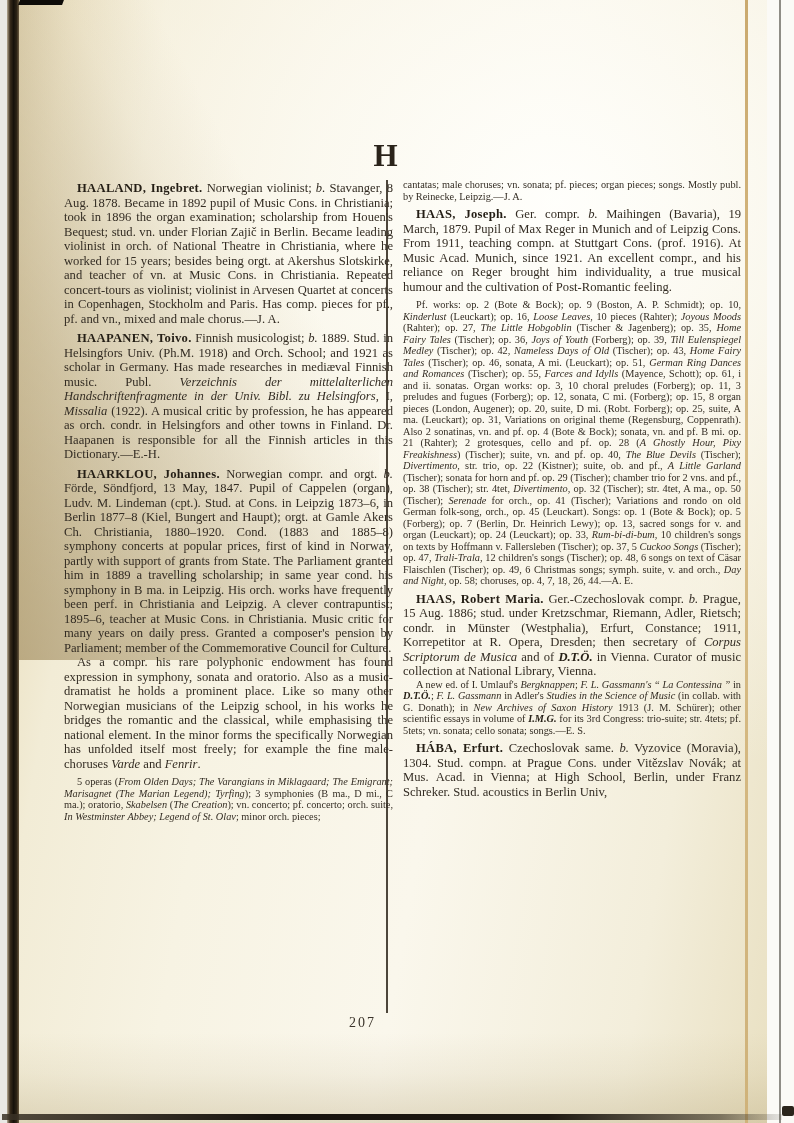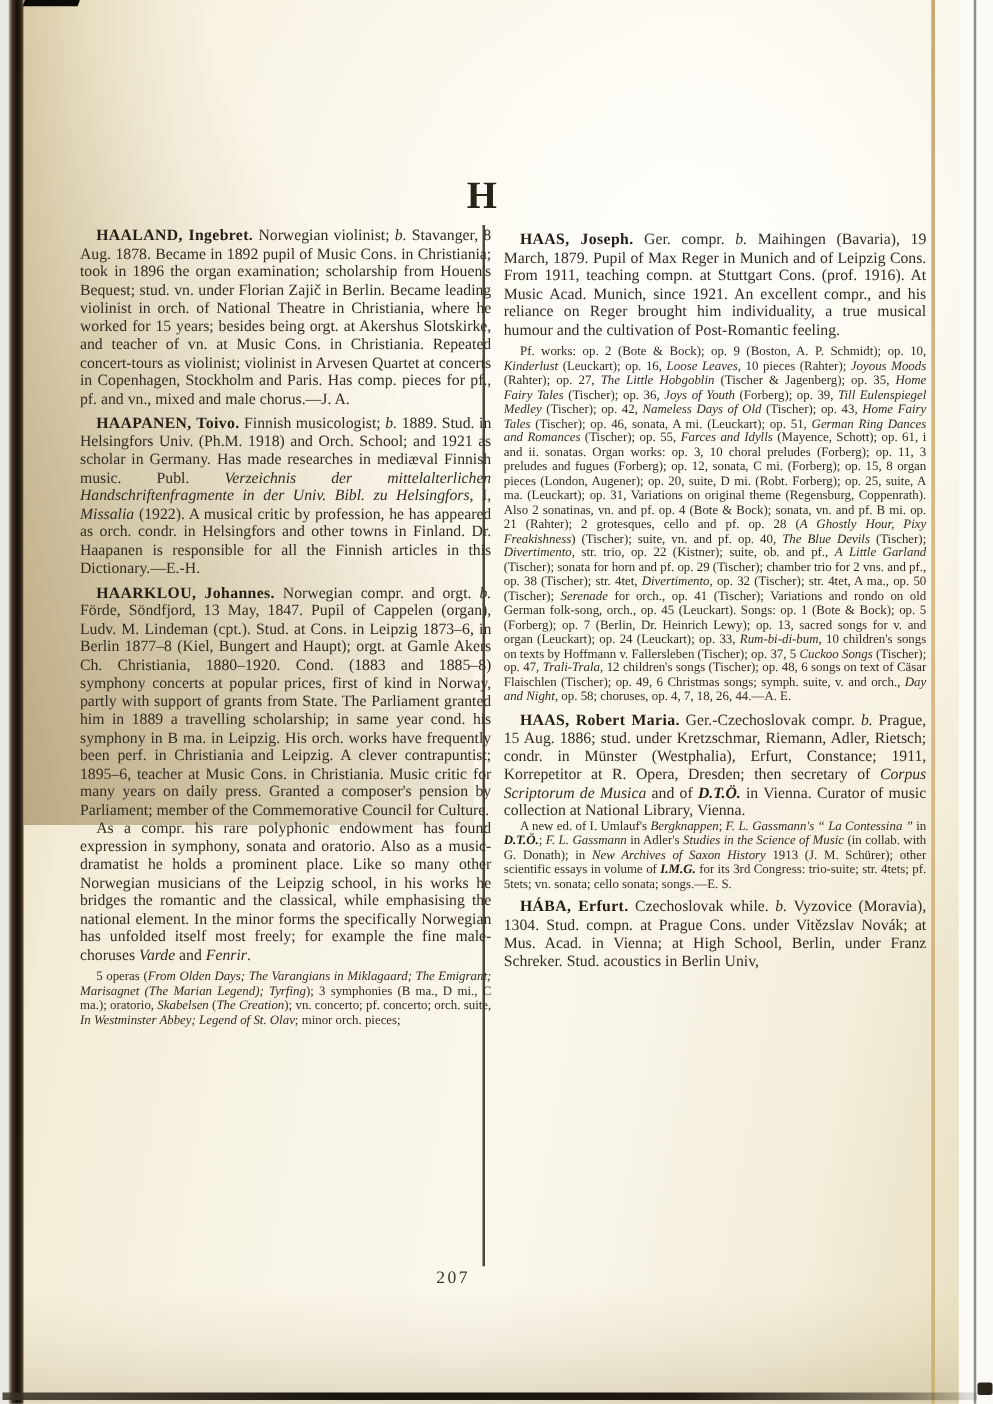--- a/index.html
+++ b/index.html
@@ -92,25 +92,26 @@
 
     <div class="col col-left">
       <p class="para main indent"><span class="sg-b">HAALAND, Ingebret.</span><span class="sg-n">  Norwegian violinist; </span><span class="sg-i">b.</span><span class="sg-n"> Stavanger, 8 Aug. 1878.  Became in 1892 pupil of Music Cons. in Christiania; took in 1896 the organ examination; scholarship from Houen's Bequest; stud. vn. under Florian Zajič in Berlin. Became leading violinist in orch. of National Theatre in Christiania, where he worked for 15 years; besides being orgt. at Akershus Slotskirke, and teacher of vn. at Music Cons. in Christiania.  Repeated concert-tours as violinist; violinist in Arvesen Quartet at concerts in Copenhagen, Stockholm and Paris.  Has comp. pieces for pf., pf. and vn., mixed and male chorus.—J. A.</span></p>
       <p class="para main indent gap"><span class="sg-b">HAAPANEN, Toivo.</span><span class="sg-n">  Finnish musicologist; </span><span class="sg-i">b.</span><span class="sg-n"> 1889.  Stud. in Helsingfors Univ. (Ph.M. 1918) and Orch. School;  and 1921 as scholar in Germany.  Has made researches in mediæval Finnish music.  Publ. </span><span class="sg-i">Verzeichnis der mittelalterlichen Handschriftenfragmente in der Univ. Bibl. zu Helsingfors</span><span class="sg-n">, I, </span><span class="sg-i">Missalia</span><span class="sg-n"> (1922).  A musical critic by profession, he has appeared as orch. condr. in Helsingfors and other towns in Finland.  Dr. Haapanen is responsible for all the Finnish articles in this Dictionary.—E.-H.</span></p>
       <p class="para main indent gap"><span class="sg-b">HAARKLOU, Johannes.</span><span class="sg-n">  Norwegian compr. and orgt. </span><span class="sg-i">b.</span><span class="sg-n"> Förde, Söndfjord, 13 May, 1847. Pupil of Cappelen (organ), Ludv. M. Lindeman (cpt.).  Stud. at Cons. in Leipzig 1873–6, in Berlin 1877–8 (Kiel, Bungert and Haupt);  orgt. at Gamle Akers Ch. Christiania, 1880–1920.  Cond. (1883 and 1885–8) symphony concerts at popular prices, first of kind in Norway, partly with support of grants from State.  The Parliament granted him in 1889 a travelling scholarship; in same year cond. his symphony in B ma. in Leipzig.  His orch. works have frequently been perf. in Christiania and Leipzig.  A clever contrapuntist;  1895–6, teacher at Music Cons. in Christiania.  Music critic for many years on daily press.  Granted a composer's pension by Parliament;  member of the Commemorative Council for Culture.</span></p>
       <p class="para main indent"><span class="sg-n">As a compr. his rare polyphonic endowment has found expression in symphony, sonata and oratorio.  Also as a music-dramatist he holds a prominent place.  Like so many other Norwegian musicians of the Leipzig school, in his works he bridges the romantic and the classical, while emphasising the national element.  In the minor forms the specifically Norwegian has unfolded itself most freely;  for example the fine male-choruses </span><span class="sg-i">Varde</span><span class="sg-n"> and </span><span class="sg-i">Fenrir</span><span class="sg-n">.</span></p>
       <p class="para small indent gap"><span class="sg-n">5 operas (</span><span class="sg-i">From Olden Days;  The Varangians in Miklagaard;  The Emigrant;  Marisagnet (The Marian Legend);  Tyrfing</span><span class="sg-n">);  3 symphonies (B ma., D mi., C ma.);  oratorio, </span><span class="sg-i">Skabelsen</span><span class="sg-n"> (</span><span class="sg-i">The Creation</span><span class="sg-n">);  vn. concerto;  pf. concerto;  orch. suite, </span><span class="sg-i">In Westminster Abbey;  Legend of St. Olav</span><span class="sg-n">;  minor orch. pieces;</span></p>
     </div>
 
     <div class="col col-right">
+      <p class="para small"><span class="sg-n">cantatas;  male choruses;  vn. sonata;  pf. pieces; organ pieces;  songs.  Mostly publ. by Reinecke, Leipzig.—J. A.</span></p>
       <p class="para main indent gap"><span class="sg-b">HAAS, Joseph.</span><span class="sg-n">  Ger. compr. </span><span class="sg-i">b.</span><span class="sg-n"> Maihingen (Bavaria), 19 March, 1879.  Pupil of Max Reger in Munich and of Leipzig Cons.  From 1911, teaching compn. at Stuttgart Cons. (prof. 1916).  At Music Acad. Munich, since 1921.  An excellent compr., and his reliance on Reger brought him individuality, a true musical humour and the cultivation of Post-Romantic feeling.</span></p>
       <p class="para small indent gap"><span class="sg-n">Pf. works:  op. 2 (Bote &amp; Bock);  op. 9 (Boston, A. P. Schmidt);  op. 10, </span><span class="sg-i">Kinderlust</span><span class="sg-n"> (Leuckart); op. 16, </span><span class="sg-i">Loose Leaves</span><span class="sg-n">, 10 pieces (Rahter);  </span><span class="sg-i">Joyous Moods</span><span class="sg-n"> (Rahter);  op. 27, </span><span class="sg-i">The Little Hobgoblin</span><span class="sg-n"> (Tischer &amp; Jagenberg);  op. 35, </span><span class="sg-i">Home Fairy Tales</span><span class="sg-n"> (Tischer); op. 36, </span><span class="sg-i">Joys of Youth</span><span class="sg-n"> (Forberg);  op. 39, </span><span class="sg-i">Till Eulenspiegel Medley</span><span class="sg-n"> (Tischer);  op. 42, </span><span class="sg-i">Nameless Days of Old</span><span class="sg-n"> (Tischer);  op. 43, </span><span class="sg-i">Home Fairy Tales</span><span class="sg-n"> (Tischer); op. 46, sonata, A mi. (Leuckart);  op. 51, </span><span class="sg-i">German Ring Dances and Romances</span><span class="sg-n"> (Tischer);  op. 55, </span><span class="sg-i">Farces and Idylls</span><span class="sg-n"> (Mayence, Schott);  op. 61, i and ii. sonatas.  Organ works:  op. 3, 10 choral preludes (Forberg);  op. 11, 3 preludes and fugues (Forberg);  op. 12, sonata, C mi. (Forberg);  op. 15, 8 organ pieces (London, Augener);  op. 20, suite, D mi. (Robt. Forberg);  op. 25, suite, A ma. (Leuckart);  op. 31, Variations on original theme (Regensburg, Coppenrath).  Also 2 sonatinas, vn. and pf. op. 4 (Bote &amp; Bock);  sonata, vn. and pf. B mi. op. 21 (Rahter);  2 grotesques, cello and pf. op. 28 (</span><span class="sg-i">A Ghostly Hour, Pixy Freakishness</span><span class="sg-n">) (Tischer);  suite, vn. and pf. op. 40, </span><span class="sg-i">The Blue Devils</span><span class="sg-n"> (Tischer);  </span><span class="sg-i">Divertimento</span><span class="sg-n">, str. trio, op. 22 (Kistner); suite, ob. and pf., </span><span class="sg-i">A Little Garland</span><span class="sg-n"> (Tischer);  sonata for horn and pf. op. 29 (Tischer);  chamber trio for 2 vns. and pf., op. 38 (Tischer);  str. 4tet, </span><span class="sg-i">Divertimento</span><span class="sg-n">, op. 32 (Tischer);  str. 4tet, A ma., op. 50 (Tischer);  </span><span class="sg-i">Serenade</span><span class="sg-n"> for orch., op. 41 (Tischer);  Variations and rondo on old German folk-song, orch., op. 45 (Leuckart).  Songs:  op. 1 (Bote &amp; Bock); op. 5 (Forberg);  op. 7 (Berlin, Dr. Heinrich Lewy); op. 13, sacred songs for v. and organ (Leuckart); op. 24 (Leuckart);  op. 33, </span><span class="sg-i">Rum-bi-di-bum</span><span class="sg-n">, 10 children's songs on texts by Hoffmann v. Fallersleben (Tischer);  op. 37, 5 </span><span class="sg-i">Cuckoo Songs</span><span class="sg-n"> (Tischer);  op. 47, </span><span class="sg-i">Trali-Trala</span><span class="sg-n">, 12 children's songs (Tischer);  op. 48, 6 songs on text of Cäsar Flaischlen (Tischer);  op. 49, 6 Christmas songs;  symph. suite, v. and orch., </span><span class="sg-i">Day and Night</span><span class="sg-n">, op. 58;  choruses, op. 4, 7, 18, 26, 44.—A. E.</span></p>
       <p class="para main indent gap"><span class="sg-b">HAAS, Robert Maria.</span><span class="sg-n">  Ger.-Czechoslovak compr. </span><span class="sg-i">b.</span><span class="sg-n"> Prague, 15 Aug. 1886;  stud. under Kretzschmar, Riemann, Adler, Rietsch;  condr. in Münster (Westphalia), Erfurt, Constance; 1911, Korrepetitor at R. Opera, Dresden;  then secretary of </span><span class="sg-i">Corpus Scriptorum de Musica</span><span class="sg-n"> and of </span><span class="sg-bi">D.T.Ö.</span><span class="sg-n"> in Vienna.  Curator of music collection at National Library, Vienna.</span></p>
       <p class="para small indent"><span class="sg-n">A new ed. of I. Umlauf's </span><span class="sg-i">Bergknappen</span><span class="sg-n">;  </span><span class="sg-i">F. L. Gassmann's “ La Contessina ”</span><span class="sg-n"> in </span><span class="sg-bi">D.T.Ö.</span><span class="sg-n">;  </span><span class="sg-i">F. L. Gassmann</span><span class="sg-n"> in Adler's </span><span class="sg-i">Studies in the Science of Music</span><span class="sg-n"> (in collab. with G. Donath);  in </span><span class="sg-i">New Archives of Saxon History</span><span class="sg-n"> 1913 (J. M. Schürer);  other scientific essays in volume of </span><span class="sg-bi">I.M.G.</span><span class="sg-n"> for its 3rd Congress:  trio-suite;  str. 4tets; pf. 5tets;  vn. sonata;  cello sonata;  songs.—E. S.</span></p>
-      <p class="para main indent gap"><span class="sg-b">HÁBA, Erfurt.</span><span class="sg-n">  Czechoslovak while. </span><span class="sg-i">b.</span><span class="sg-n"> Vyzovice (Moravia), 1304.  Stud. compn. at Prague Cons. under Vitězslav Novák;  at Mus. Acad. in Vienna;  at High School, Berlin, under Franz Schreker.  Stud. acoustics in Berlin Univ,</span></p>
+      <p class="para main indent gap"><span class="sg-b">HÁBA, Erfurt.</span><span class="sg-n">  Czechoslovak same. </span><span class="sg-i">b.</span><span class="sg-n"> Vyzovice (Moravia), 1304.  Stud. compn. at Prague Cons. under Vitězslav Novák;  at Mus. Acad. in Vienna;  at High School, Berlin, under Franz Schreker.  Stud. acoustics in Berlin Univ,</span></p>
     </div>
 
     <div class="page-number">207</div>
   </div>
 
   <div class="right-edge-tan"></div>
   <div class="right-line"></div>
   <div class="bottom-line"></div>
   <div class="corner-dot"></div>
 </div>

